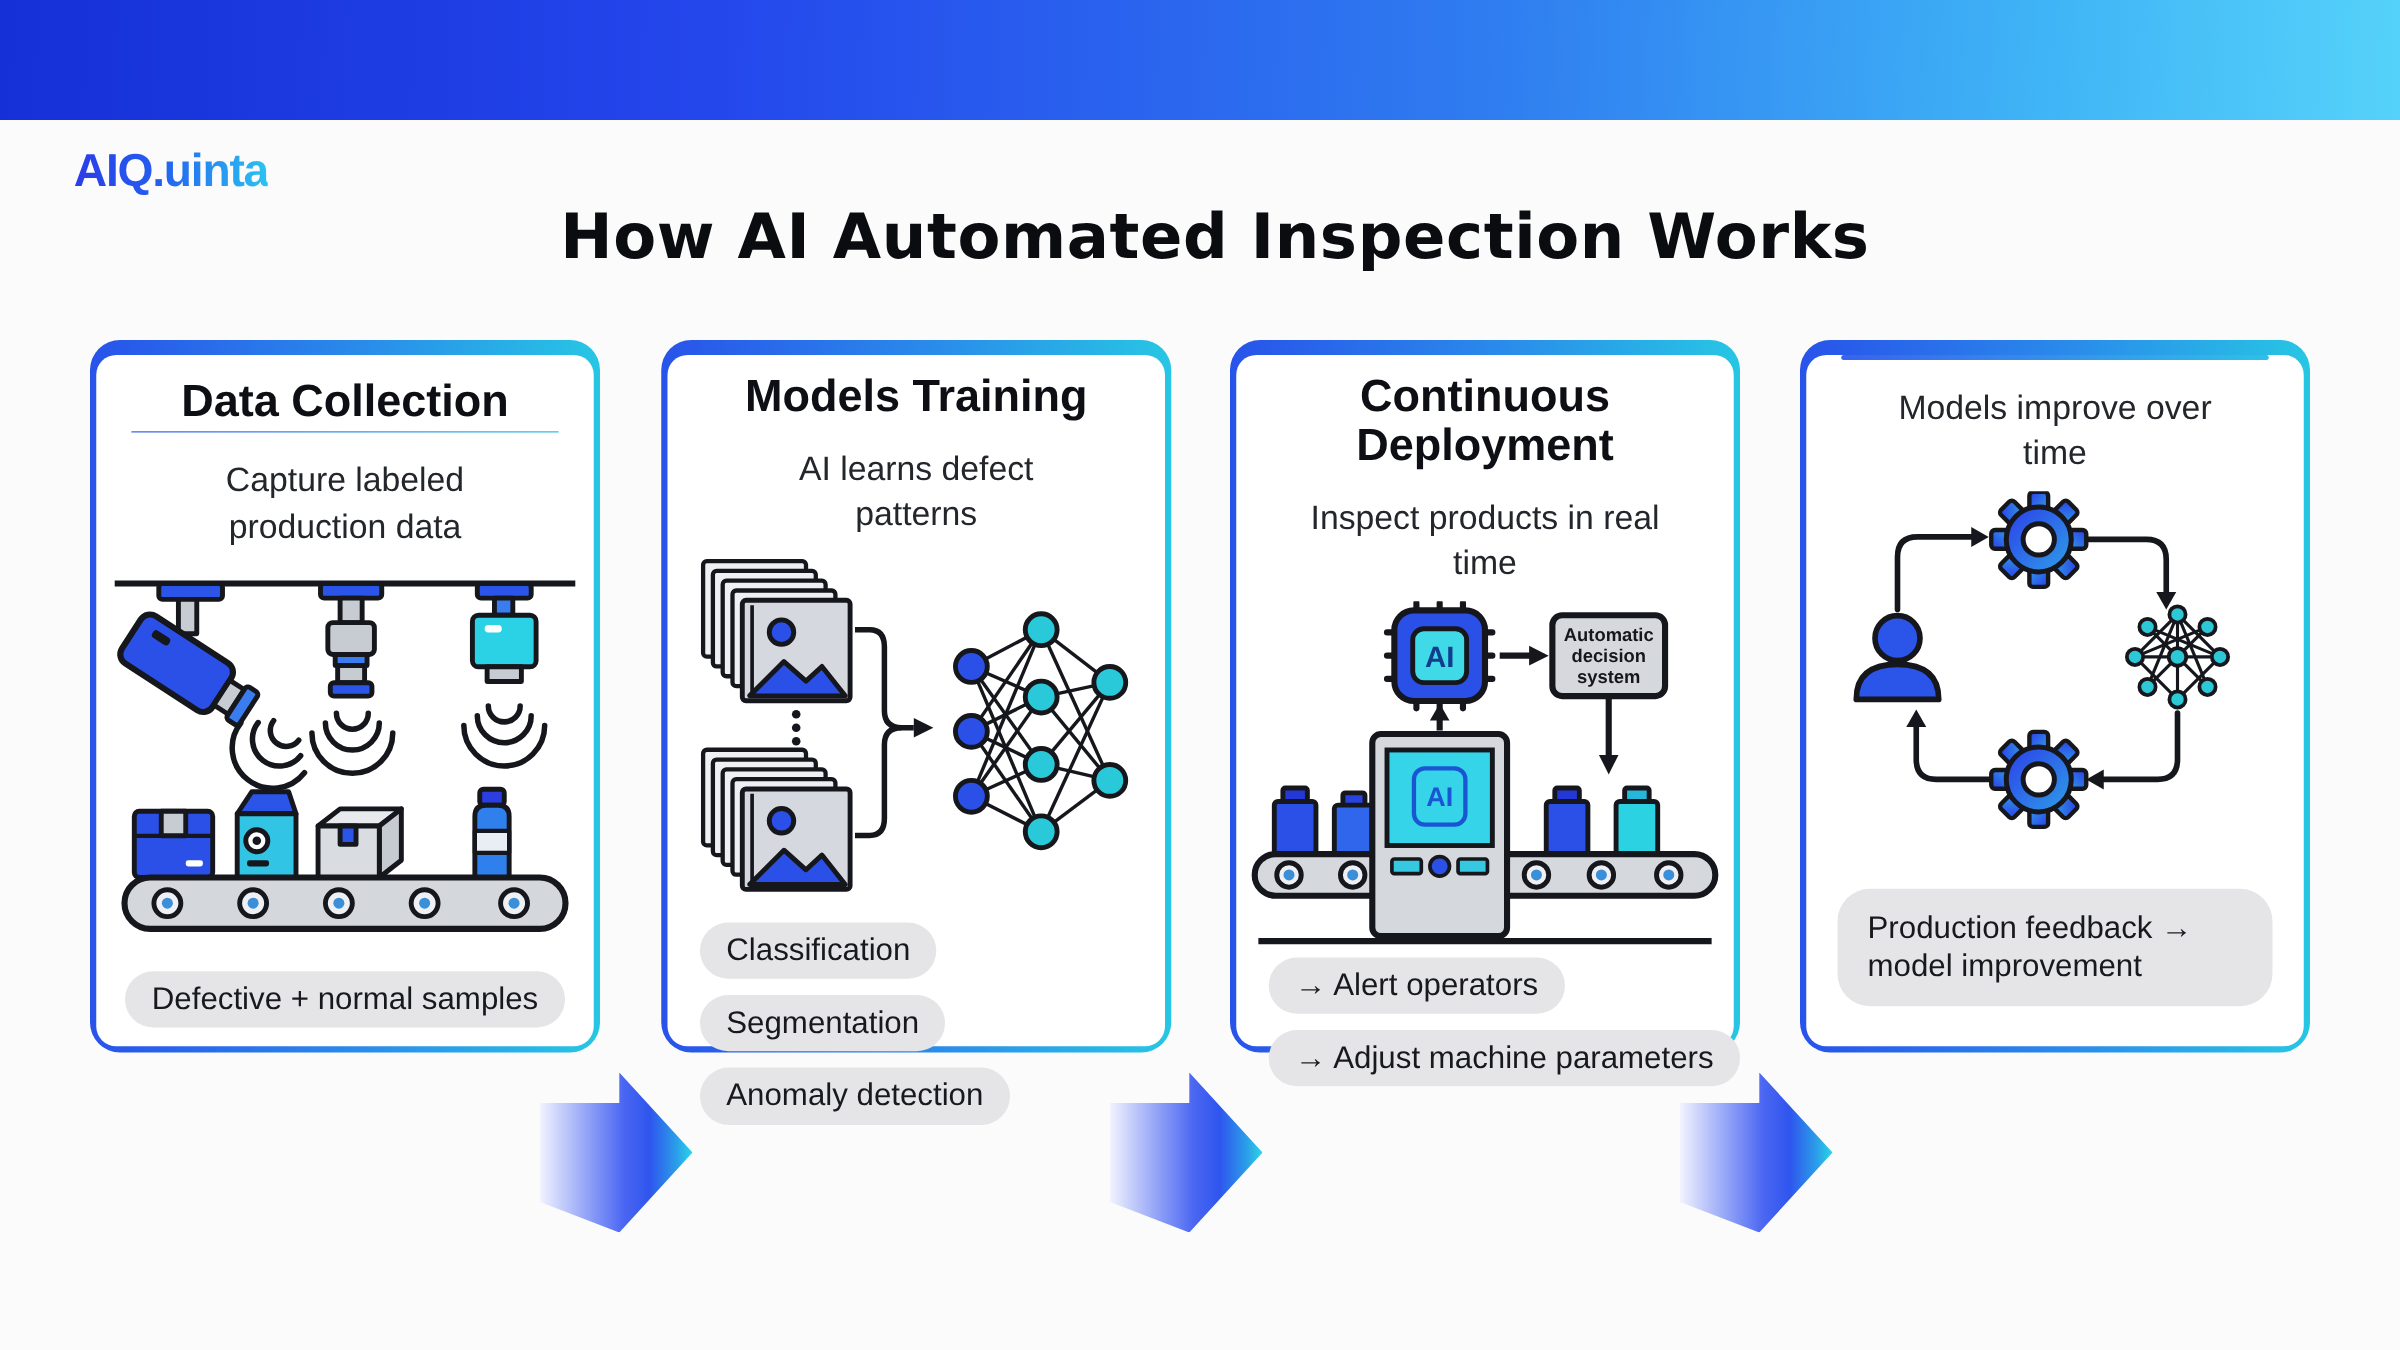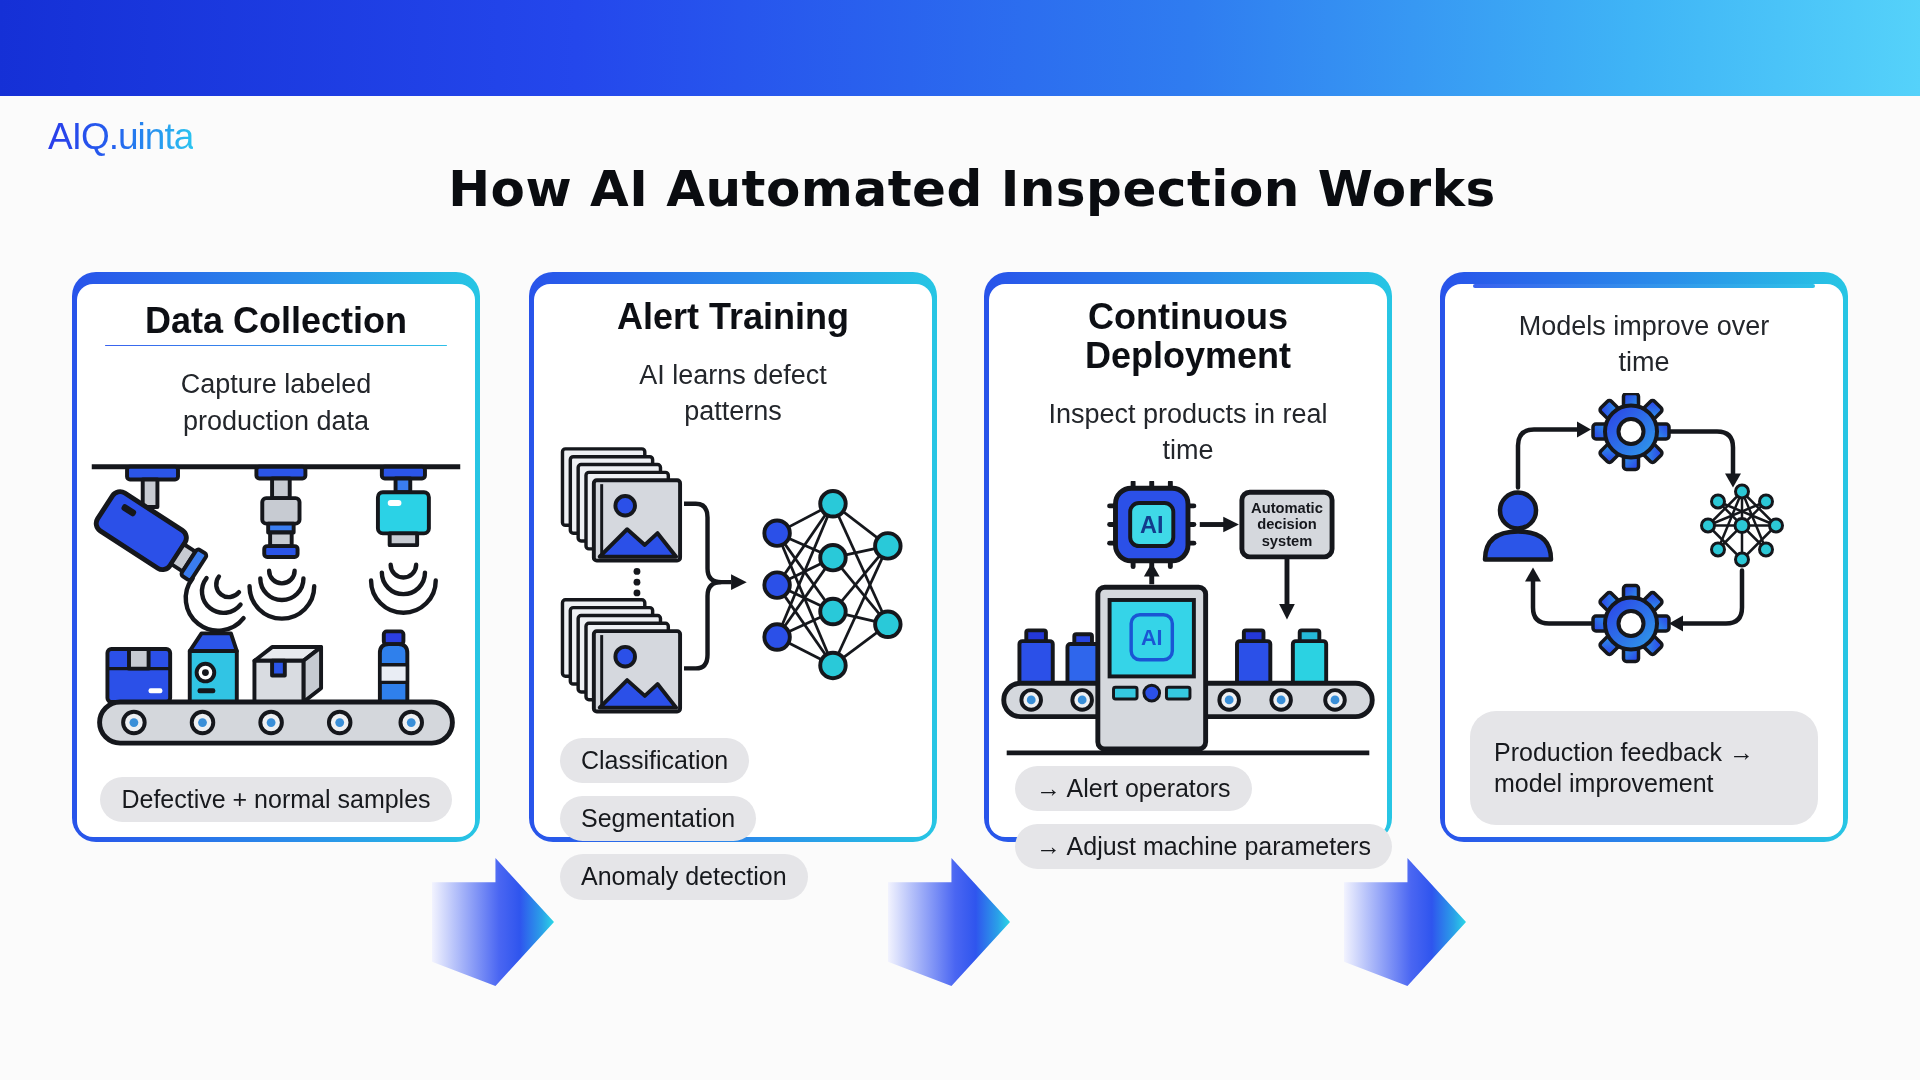--- a/index.html
+++ b/index.html
@@ -7,22 +7,22 @@
     width:1920px;height:1080px;overflow:hidden;
     background:#fbfbfb;
     font-family:"Liberation Sans", sans-serif;
     position:relative;
   }
   .banner{
     position:absolute;top:0;left:0;width:1920px;height:96px;
     background:linear-gradient(92deg,#1530d6 0%,#2447ec 30%,#2f7cf0 62%,#3fb4f6 85%,#55d2fa 100%);
   }
   .logo{
-    position:absolute;top:116px;left:48px;
-    font-size:37px;font-weight:400;letter-spacing:-1px;
+    position:absolute;top:116px;left:59px;
+    font-size:37px;font-weight:700;letter-spacing:-1px;
     background:linear-gradient(90deg,#2a3cea 0%,#2460ee 45%,#2ac4f0 100%);
     -webkit-background-clip:text;background-clip:text;color:transparent;
   }
   .title{
     position:absolute;top:160px;left:12px;width:1920px;margin:0;
     text-align:center;font-size:50px;font-weight:900;color:#0a0c10;
     letter-spacing:.5px;
     font-family:"DejaVu Sans","Liberation Sans",sans-serif;
   }
   .cards{position:absolute;top:272px;left:0;width:1920px;height:766px;}
@@ -61,21 +61,21 @@
     margin-top:auto;height:168px;width:100%;box-sizing:border-box;
     display:flex;flex-direction:column;gap:13px;align-items:flex-start;
     padding-left:26px;
   }
   .tags-center{align-items:center;padding-left:0;padding-top:24px;}
   .tags-c4{align-items:center;padding-left:0;padding-top:32px;}
   .pill{
     background:#e5e5e8;color:#17191d;font-size:25px;line-height:1.25;
     padding:7px 21px;border-radius:26px;width:fit-content;white-space:nowrap;
   }
-  .pill-wrap{white-space:normal;max-width:300px;padding:26px 24px;}
+  .pill-wrap{white-space:normal;max-width:300px;padding:16px 24px;}
   .flow-arrow{
     position:absolute;top:586px;width:122px;height:128px;z-index:5;
     background:linear-gradient(90deg,#f2f3fe 0%,#b9c4fa 18%,#4a66f2 55%,#2f55ee 72%,#2aa0e8 90%,#2bd7e6 100%);
     clip-path:polygon(0% 19%,52% 19%,52% 0%,100% 50%,52% 100%,0% 81%);
   }
   .fa1{left:432px}.fa2{left:888px}.fa3{left:1344px}
   svg text{font-family:"Liberation Sans",sans-serif;}
 </style>
 </head>
 <body>
@@ -186,21 +186,21 @@
       </div>
       <div class="tags tags-center">
         <span class="pill">Defective + normal samples</span>
       </div>
     </div>
   </section>
 
   <section class="card card2">
     <div class="card-inner">
       <div class="card-head">
-          <h2>Alert Training</h2>
+          <h2>Models Training</h2>
         </div>
       <div class="divider"></div>
       <p class="subtitle">AI learns defect patterns</p>
       <div class="illus">
         <svg width="392" height="296" viewBox="0 0 400 300">
           <defs>
             <g id="imgstack2">
               <g fill="#eef0f4" stroke="#15171c" stroke-width="3.5">
                 <rect x="0" y="0" width="84" height="78" rx="3"></rect>
                 <rect x="8" y="8" width="84" height="78" rx="3"></rect>

